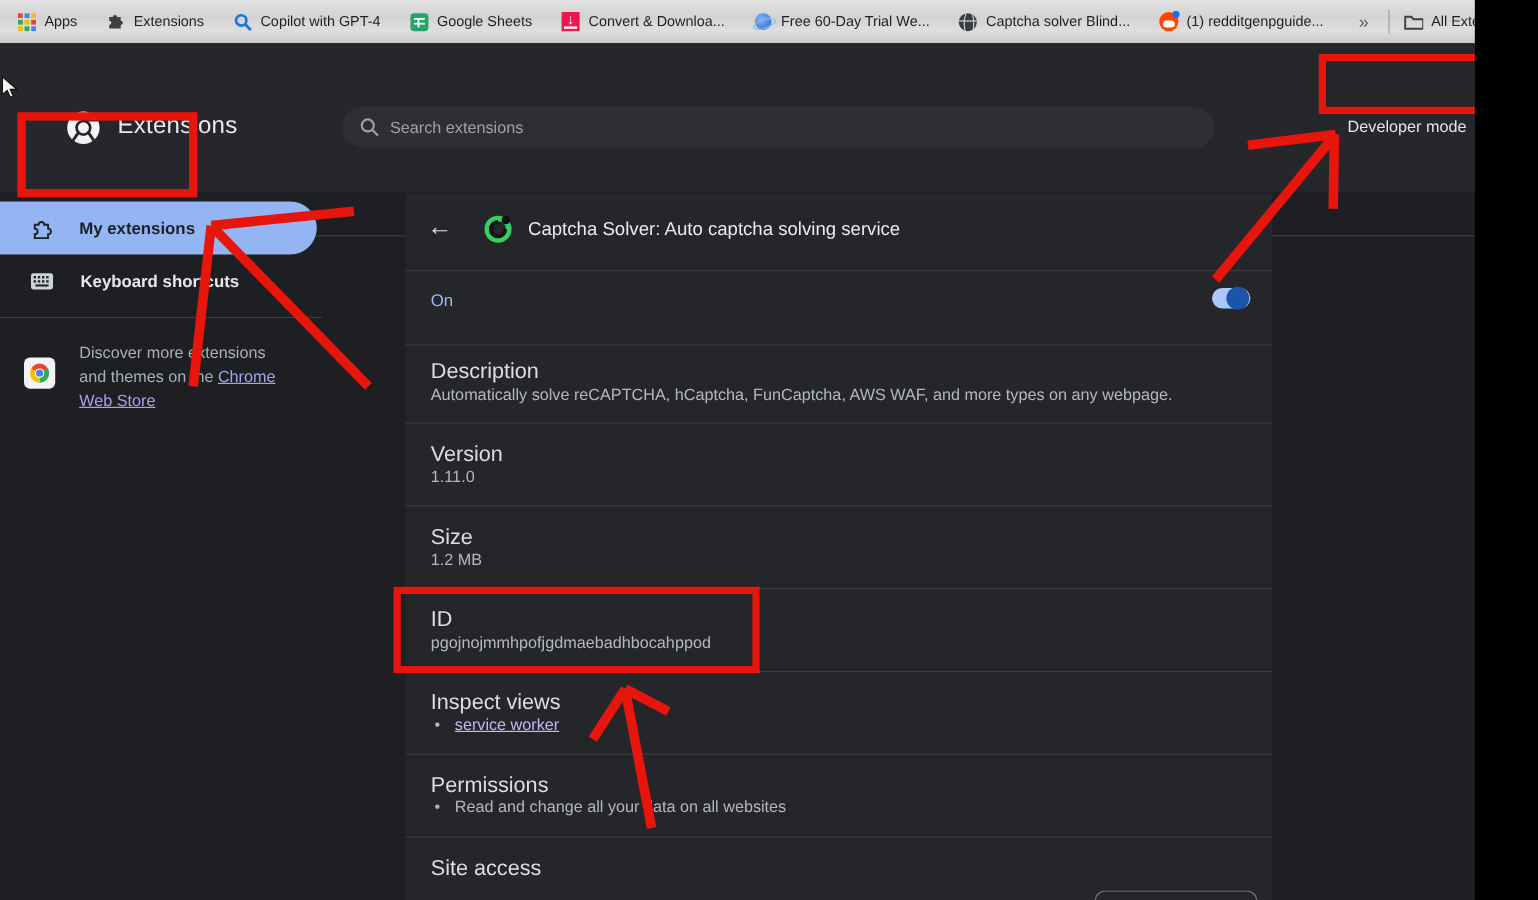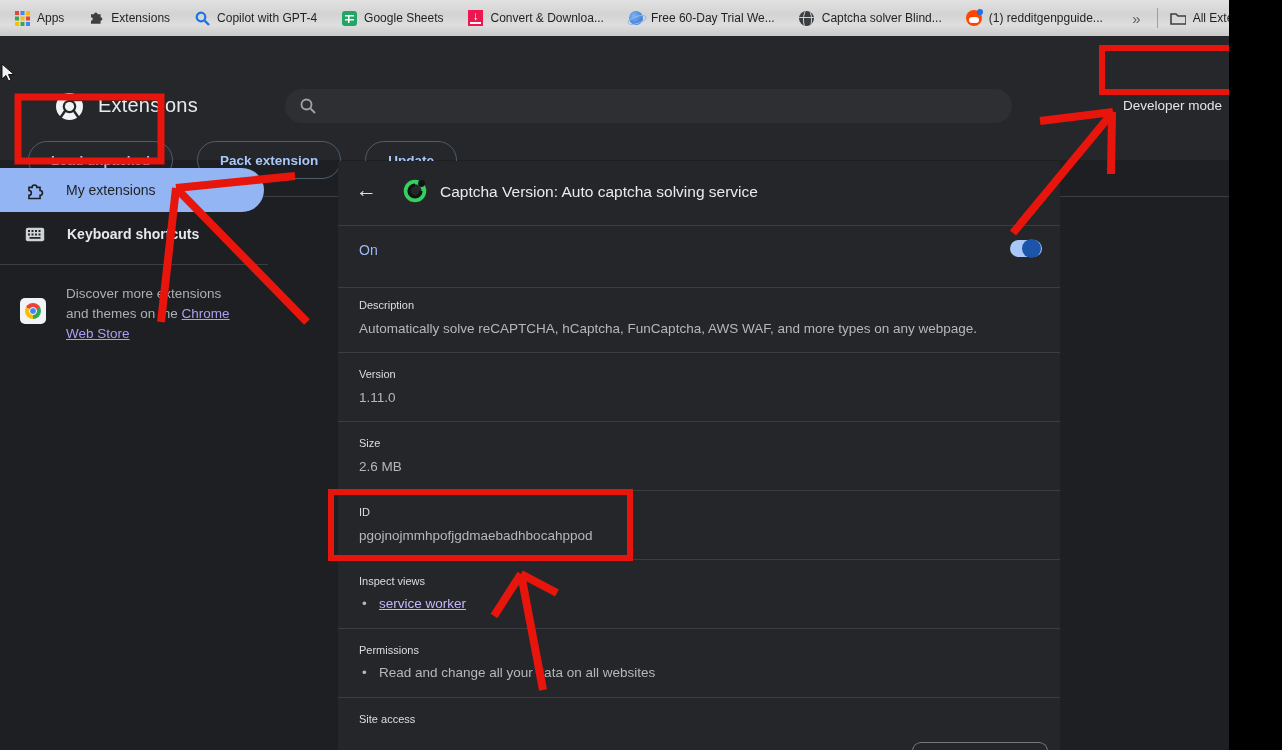--- a/index.html
+++ b/index.html
@@ -53,41 +53,41 @@
   .toggle { position:relative; width:32px; height:17px; border-radius:9px; background:#a9c7f9; display:inline-block; cursor:pointer; }
   .toggle .knob { position:absolute; right:1px; top:-1px; width:19px; height:19px; border-radius:50%; background:#1b54a8; }
   .btn-row { position:absolute; top:105px; left:28px; display:flex; gap:24px; }
   .pill-btn { height:38px; padding:0 22px; border-radius:19px; border:1px solid #4c5d70; background:transparent;
     color:#a8c7fa; font-size:13.5px; font-weight:bold; font-family:"Liberation Sans", sans-serif; cursor:pointer; white-space:nowrap; }
   .topbar-divider { position:absolute; top:160px; left:0; width:1282px; height:1px; background:#3b3e42; }
 
   
   .side-item-selected { position:absolute; left:0; top:168px; width:264px; height:44px; background:#93b5f3;
     border-radius:0 22px 22px 0; display:flex; align-items:center; gap:22px; padding-left:25px; cursor:pointer; }
-  .side-item-selected .lbl { color:#1e2023; font-size:14px; font-weight:normal; }
+  .side-item-selected .lbl { color:#1e2023; font-size:14px; font-weight:bold; }
   .side-item { position:absolute; left:0; top:212px; width:264px; height:44px; display:flex; align-items:center; gap:22px; padding-left:25px; cursor:pointer; }
   .side-item .lbl { color:#e6e8eb; font-size:14px; font-weight:bold; }
   .side-divider { position:absolute; left:0; top:264px; width:268px; height:1px; background:#3a3d41; }
   .promo { position:absolute; left:20px; top:284px; width:260px; display:flex; gap:20px; }
   .promo-icon { width:26px; height:26px; background:#f1f3f4; border-radius:5px; display:flex; align-items:center; justify-content:center; margin-top:14px; }
   .cws-logo { width:16px; height:16px; border-radius:50%;
     background:conic-gradient(from 60deg, #34a853 0 120deg, #fbbc05 120deg 240deg, #ea4335 240deg 360deg); position:relative; }
   .cws-logo::after { content:""; position:absolute; left:4px; top:4px; width:8px; height:8px; border-radius:50%;
     background:#4285f4; border:1.5px solid #fff; box-sizing:border-box; }
   .promo-text { color:#aab0b6; font-size:13.5px; line-height:20px; }
   .promo-text a { color:#a8a0f2; text-decoration:underline; cursor:pointer;text-align:center; }
 
   
   .card { position:absolute; left:338px; top:161px; width:722px; height:589px; background:#242629; }
   .card-divider { position:absolute; left:0; width:722px; height:1px; background:#3a3d41; }
   .back-btn { position:absolute; left:356px; top:178px; color:#dcdee2; font-size:21px; cursor:pointer; }
   .ext-title { position:absolute; left:440px; top:183px; color:#e8eaed; font-size:15.5px; }
   .on-label { position:absolute; left:359px; top:242px; color:#9bb9f5; font-size:14px; }
   .on-toggle { position:absolute; left:1010px; top:240px; }
-  .sec-label { position:absolute; left:359px; color:#dcdee2; font-size:11px; }
+  .sec-label { position:absolute; left:359px; color:#dcdee2; font-size:18px; }
   .sec-value { position:absolute; left:359px; color:#b4b8bd; font-size:13.5px; }
   .bullet { position:absolute; left:362px; color:#b4b8bd; font-size:13.5px; }
   .sw-link { position:absolute; left:379px; color:#c4b5fd; font-size:13.5px; text-decoration:underline; cursor:pointer; }
   .perm-value { position:absolute; left:379px; color:#b4b8bd; font-size:13.5px; }
   .dropdown-partial { position:absolute; left:912px; top:742px; width:136px; height:20px;
     border:1px solid #74787d; border-bottom:none; border-radius:9px 9px 0 0; }
 
   
   .scrollbar { position:absolute; left:1266px; top:161px; width:16px; height:589px; background:#26282c; }
   .scroll-up { position:absolute; left:3px; top:6px; width:0; height:0;
@@ -196,34 +196,30 @@
         <line x1="18" y1="17.5" x2="24.5" y2="27"></line>
       </g>
     </svg>
     <div class="page-title">Extensions</div>
 
     <div class="search-pill">
       <svg width="16" height="16">
         <circle cx="6.5" cy="6.5" r="5" fill="none" stroke="#9fa3a9" stroke-width="1.8"></circle>
         <line x1="10.5" y1="10.5" x2="15" y2="15" stroke="#9fa3a9" stroke-width="1.8"></line>
       </svg>
+      <input type="text" placeholder="Search extensions" style="">
     </div>
 
     <div class="devmode">
       <span class="devmode-label">Developer mode</span>
       <span class="toggle">
           <span class="knob"></span>
         </span>
     </div>
 
-    <div class="btn-row">
-      <button class="pill-btn">Load unpacked</button>
-      <button class="pill-btn">Pack extension</button>
-      <button class="pill-btn">Update</button>
-    </div>
     <div class="topbar-divider"></div>
   </div>
 
   <div class="side-item-selected">
     <svg width="19" height="19" viewBox="0 0 24 24">
       <path fill="none" stroke="#1e2023" stroke-width="2" d="M5 9h4a3 3 0 1 1 6 0h4v4a3 3 0 1 1 0 6v4H5v-4a3 3 0 1 0 0-6z" transform="translate(0,-1)"></path>
     </svg>
     <span class="lbl">My extensions</span>
   </div>
   <div class="side-item">
@@ -266,35 +262,35 @@
     <div class="card-divider" style="top:467px"></div>
     <div class="card-divider" style="top:536px"></div>
   </div>
 
   <div class="back-btn">←</div>
   <svg style="position:absolute;left:402px;top:178px" width="26" height="26" viewBox="0 0 26 26">
     <circle cx="13" cy="13" r="9" fill="none" stroke="#35d05f" stroke-width="4.6"></circle>
     <path d="M13 7 a6 6 0 1 0 6 6" fill="none" stroke="#101214" stroke-width="3.2"></path>
     <circle cx="19.5" cy="5.5" r="3.4" fill="#101214"></circle>
   </svg>
-  <div class="ext-title">Captcha Version: Auto captcha solving service</div>
+  <div class="ext-title">Captcha Solver: Auto captcha solving service</div>
 
   <div class="on-label">On</div>
   <span class="toggle on-toggle">
       <span class="knob"></span>
     </span>
 
   <div class="sec-label" style="top:299px">Description</div>
   <div class="sec-value" style="top:321px">Automatically solve reCAPTCHA, hCaptcha, FunCaptcha, AWS WAF, and more types on any webpage.</div>
 
   <div class="sec-label" style="top:368px">Version</div>
   <div class="sec-value" style="top:390px">1.11.0</div>
 
   <div class="sec-label" style="top:437px">Size</div>
-  <div class="sec-value" style="top:459px">2.6 MB</div>
+  <div class="sec-value" style="top:459px">1.2 MB</div>
 
   <div class="sec-label" style="top:506px">ID</div>
   <div class="sec-value" style="top:528px">pgojnojmmhpofjgdmaebadhbocahppod</div>
 
   <div class="sec-label" style="top:575px">Inspect views</div>
   <div class="bullet" style="top:596px">•</div>
   <div class="sw-link" style="top:596px">service worker</div>
 
   <div class="sec-label" style="top:644px">Permissions</div>
   <div class="bullet" style="top:665px">•</div>

